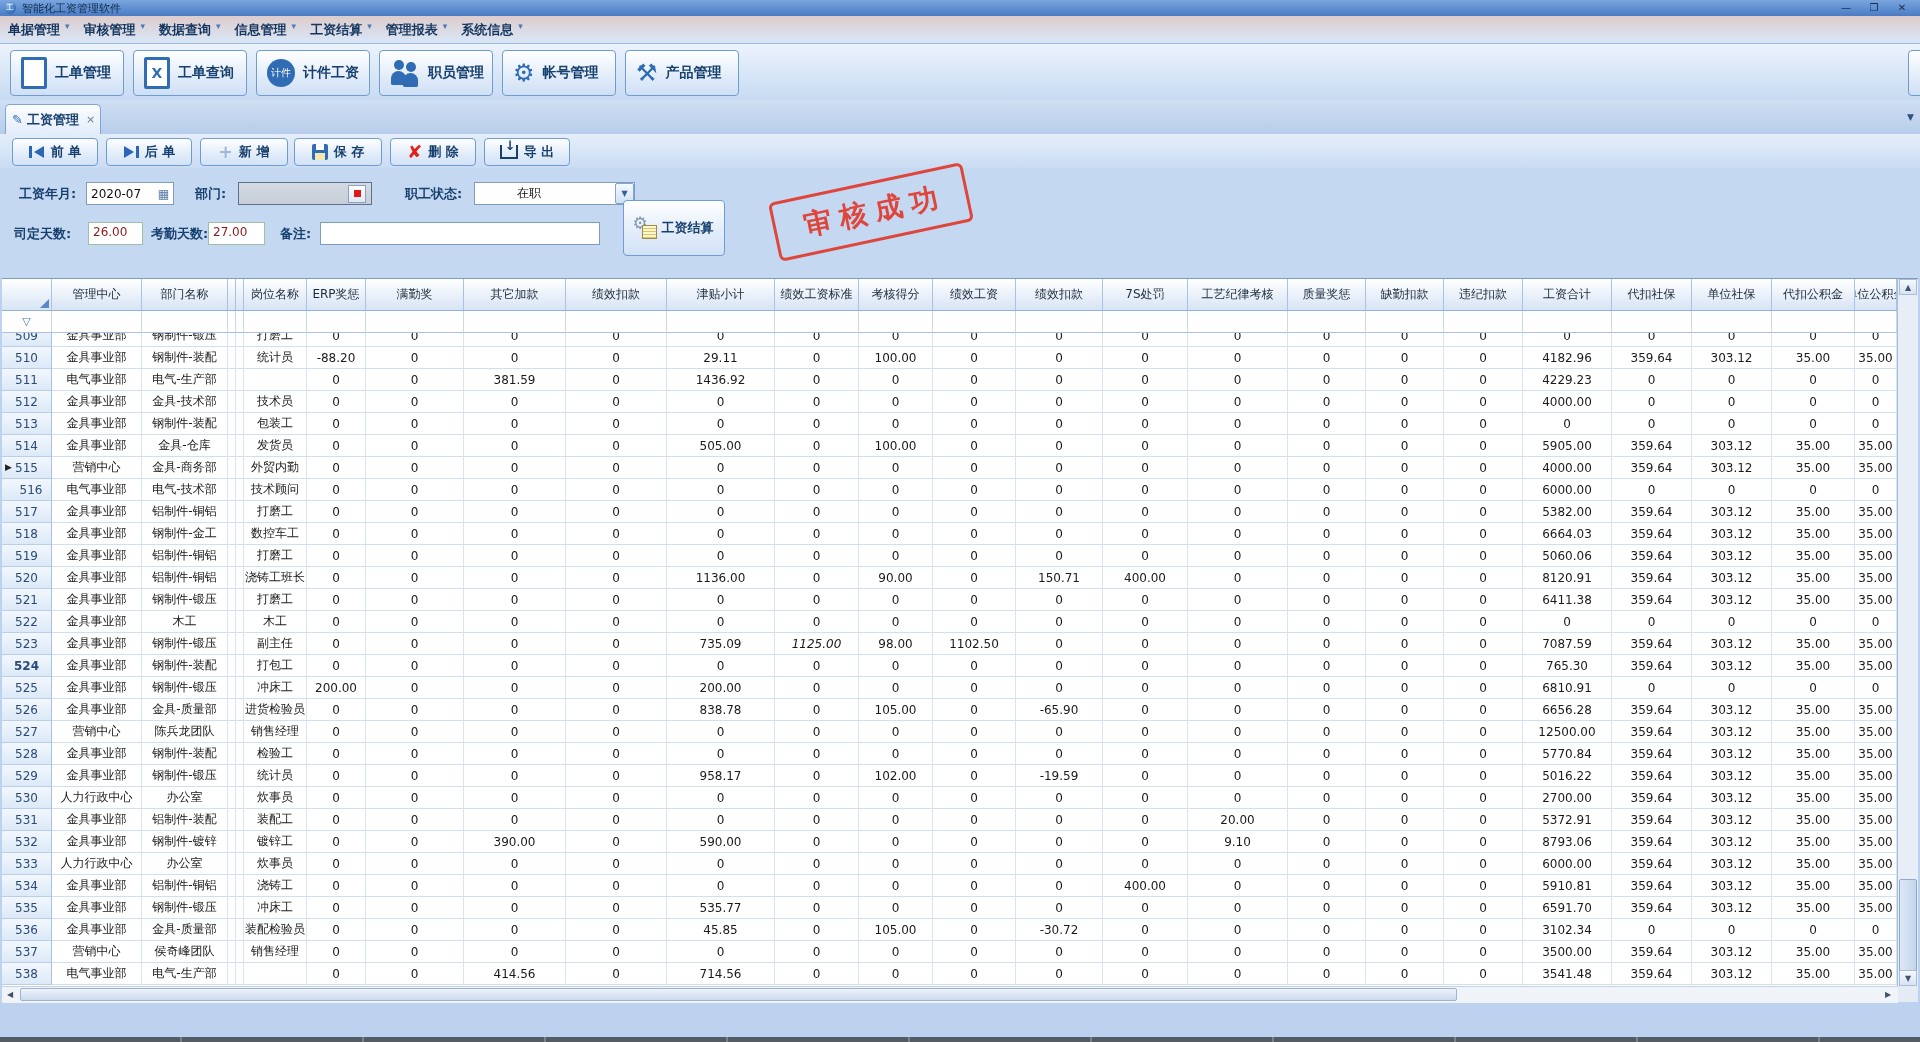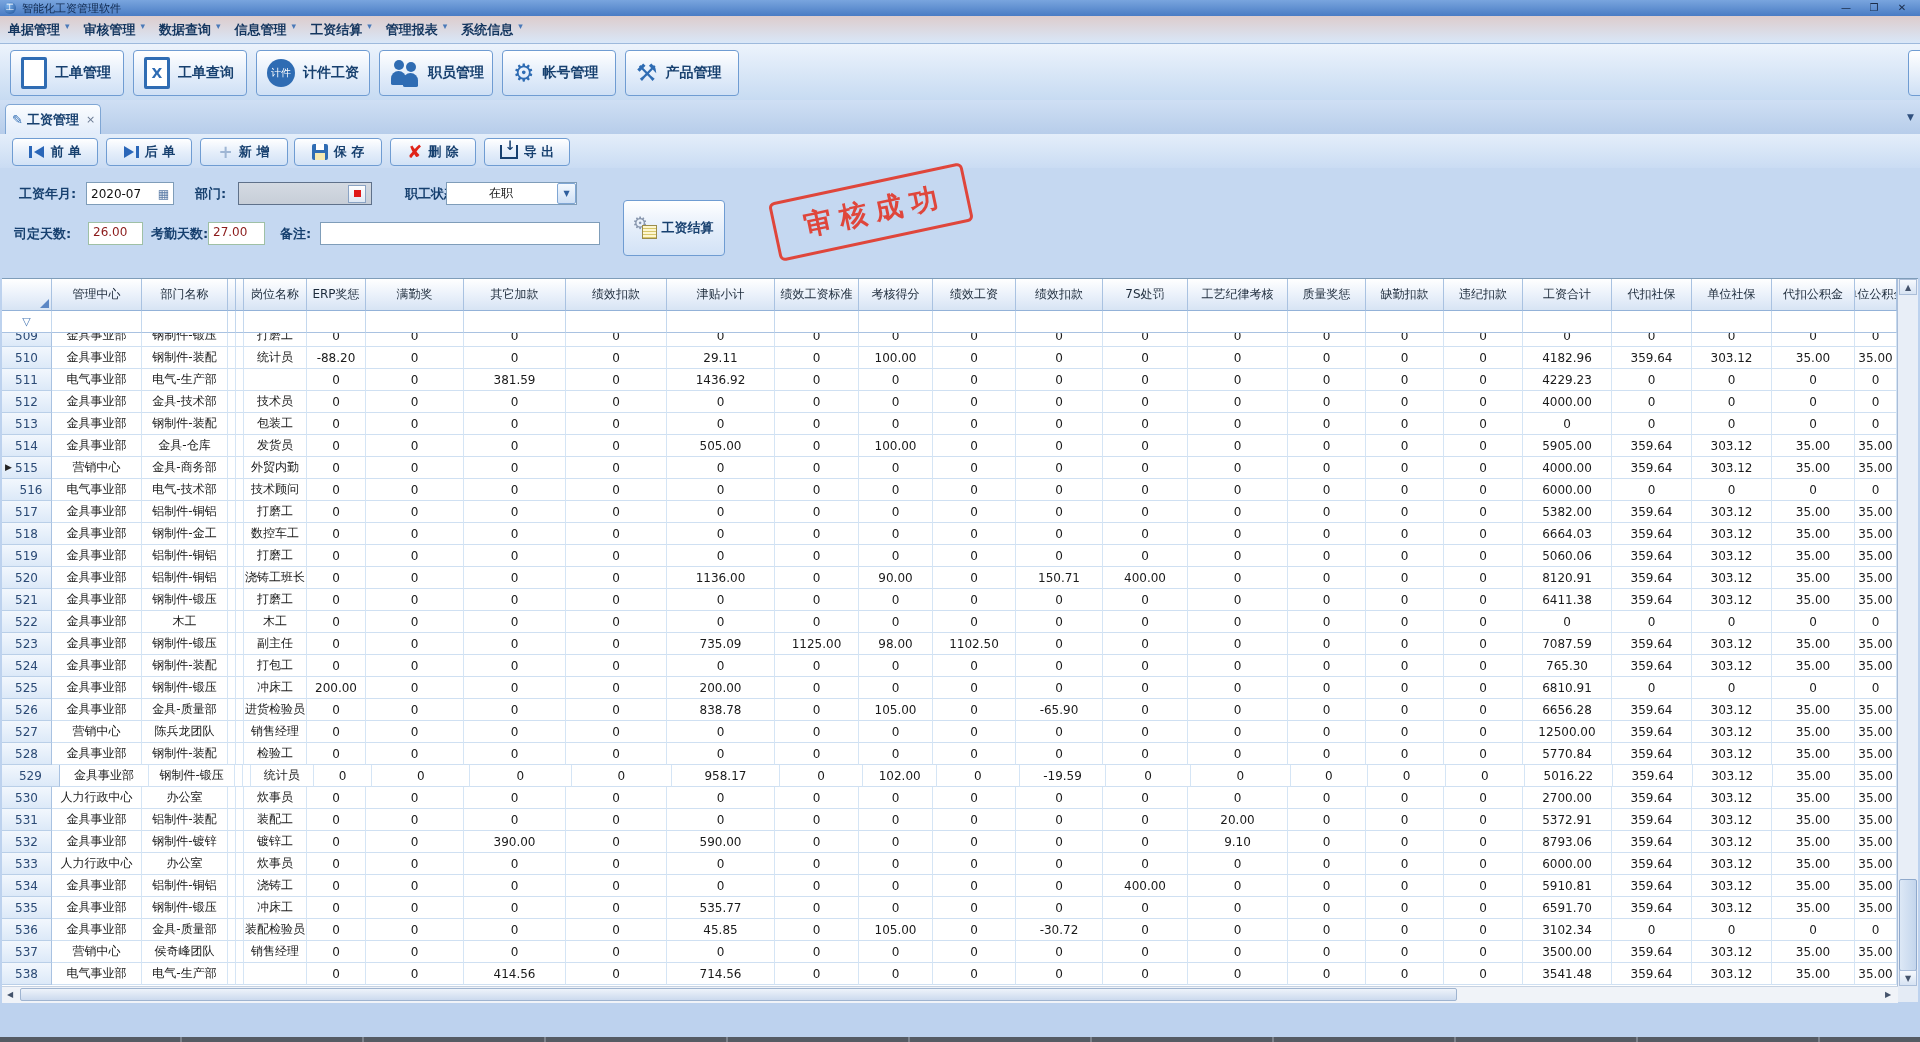--- a/index.html
+++ b/index.html
@@ -263,21 +263,21 @@
       <span class="cal-icon">▦</span>
     </div>
     <div class="flabel" style="left:195px;top:17px;">部门:</div>
     <div class="fbox dept-box" style="left:238px;top:14px;width:134px;">
       <span></span>
       <span class="red-sq-btn">
           <span class="red-sq"></span>
         </span>
     </div>
     <div class="flabel" style="left:405px;top:17px;">职工状态:</div>
-    <div class="fbox combo" style="left:446px;top:14px;width:131px;padding-left:42px;">
+    <div class="fbox combo" style="left:474px;top:14px;width:161px;padding-left:42px;">
       <span>在职</span>
       <span class="combo-arrow">▼</span>
     </div>
 
     <div class="flabel" style="left:14px;top:57px;">司定天数:</div>
     <div class="fbox red-num" style="left:88px;top:54px;width:55px;">26.00</div>
     <div class="flabel" style="left:151px;top:57px;">考勤天数:</div>
     <div class="fbox red-num" style="left:208px;top:54px;width:57px;">27.00</div>
     <div class="flabel" style="left:280px;top:57px;">备注:</div>
     <div class="fbox" style="left:320px;top:54px;width:280px;"></div>
@@ -794,39 +794,39 @@
           <div class="g-cell" style="width: 90px;">金具事业部</div>
           <div class="g-cell" style="width: 86px;">钢制件-锻压</div>
           <div class="g-cell" style="width: 8px;"></div>
           <div class="g-cell" style="width: 8px;"></div>
           <div class="g-cell" style="width: 63px;">副主任</div>
           <div class="g-cell" style="width: 59px;">0</div>
           <div class="g-cell" style="width: 98px;">0</div>
           <div class="g-cell" style="width: 102px;">0</div>
           <div class="g-cell" style="width: 101px;">0</div>
           <div class="g-cell" style="width: 108px;">735.09</div>
-          <div class="g-cell" style="width: 84px;">1125.00</div>
+          <div class="g-cell" style="width: 84px; font-style: italic;">1125.00</div>
           <div class="g-cell" style="width: 74px;">98.00</div>
           <div class="g-cell" style="width: 83px;">1102.50</div>
           <div class="g-cell" style="width: 87px;">0</div>
           <div class="g-cell" style="width: 85px;">0</div>
           <div class="g-cell" style="width: 100px;">0</div>
           <div class="g-cell" style="width: 78px;">0</div>
           <div class="g-cell" style="width: 78px;">0</div>
           <div class="g-cell" style="width: 79px;">0</div>
           <div class="g-cell" style="width: 89px;">7087.59</div>
           <div class="g-cell" style="width: 80px;">359.64</div>
           <div class="g-cell" style="width: 80px;">303.12</div>
           <div class="g-cell" style="width: 83px;">35.00</div>
           <div class="g-cell" style="width: 42px;">
             <div class="cut-inner">35.00</div>
           </div>
         </div>
         <div class="g-row">
-          <div class="g-numcell" style="width: 50px;">
+          <div class="g-numcell" style="width: 50px; font-weight: bold;">
             <span>524</span>
           </div>
           <div class="g-cell" style="width: 90px;">金具事业部</div>
           <div class="g-cell" style="width: 86px;">钢制件-装配</div>
           <div class="g-cell" style="width: 8px;"></div>
           <div class="g-cell" style="width: 8px;"></div>
           <div class="g-cell" style="width: 63px;">打包工</div>
           <div class="g-cell" style="width: 59px;">0</div>
           <div class="g-cell" style="width: 98px;">0</div>
           <div class="g-cell" style="width: 102px;">0</div>
@@ -967,21 +967,21 @@
           <div class="g-cell" style="width: 79px;">0</div>
           <div class="g-cell" style="width: 89px;">5770.84</div>
           <div class="g-cell" style="width: 80px;">359.64</div>
           <div class="g-cell" style="width: 80px;">303.12</div>
           <div class="g-cell" style="width: 83px;">35.00</div>
           <div class="g-cell" style="width: 42px;">
             <div class="cut-inner">35.00</div>
           </div>
         </div>
         <div class="g-row">
-          <div class="g-numcell" style="width: 58px;">
+          <div class="g-numcell" style="width: 50px;">
             <span>529</span>
           </div>
           <div class="g-cell" style="width: 90px;">金具事业部</div>
           <div class="g-cell" style="width: 86px;">钢制件-锻压</div>
           <div class="g-cell" style="width: 8px;"></div>
           <div class="g-cell" style="width: 8px;"></div>
           <div class="g-cell" style="width: 63px;">统计员</div>
           <div class="g-cell" style="width: 59px;">0</div>
           <div class="g-cell" style="width: 98px;">0</div>
           <div class="g-cell" style="width: 102px;">0</div>

